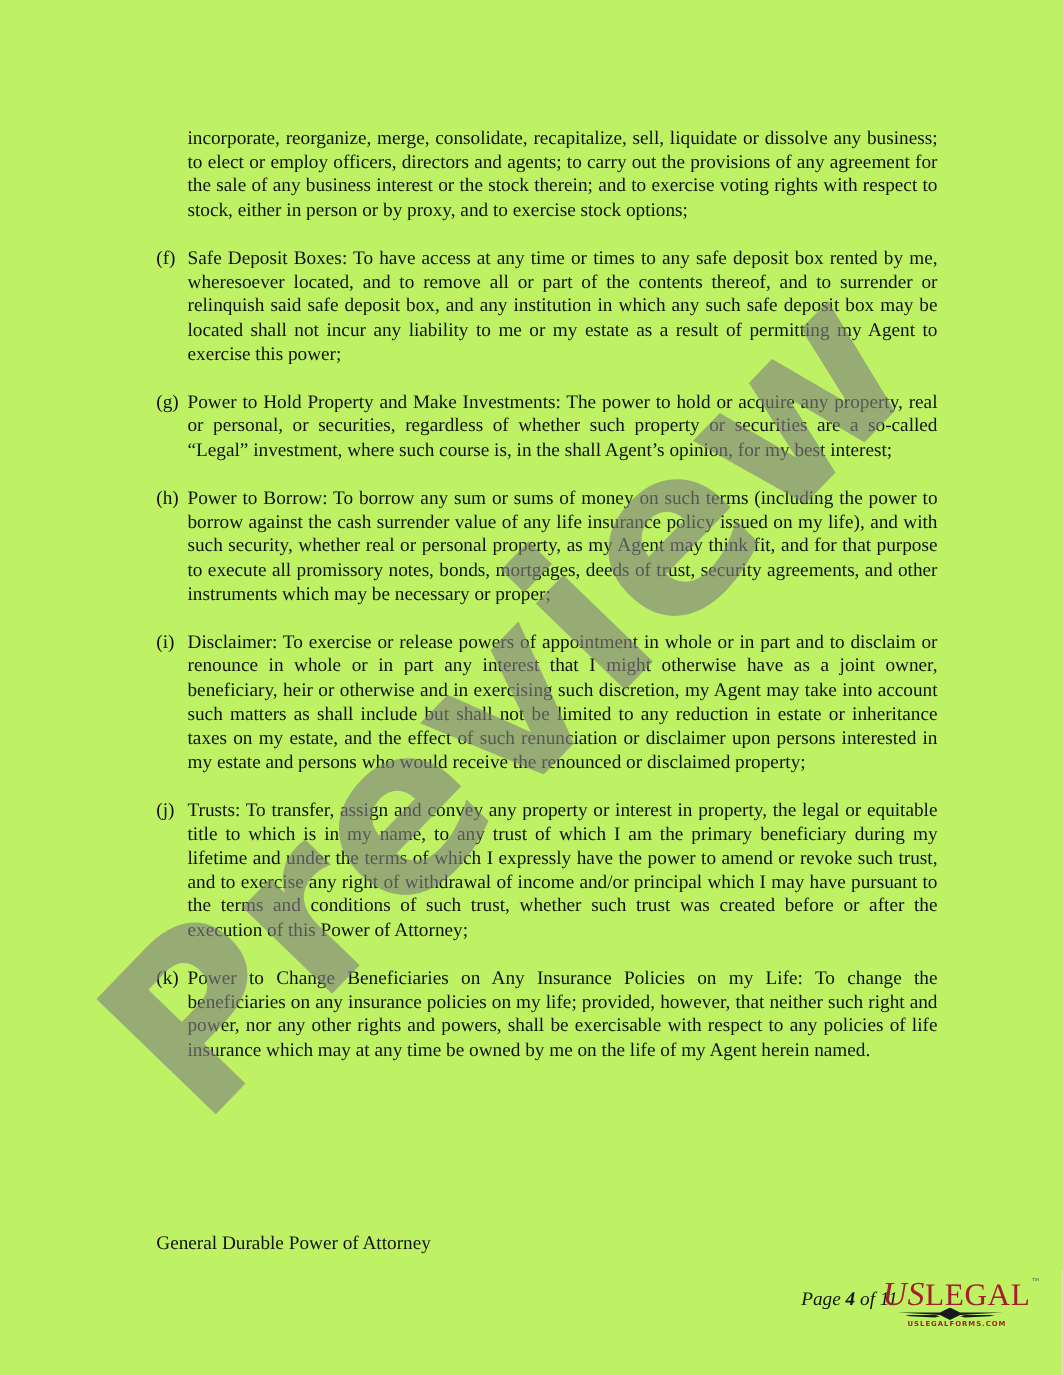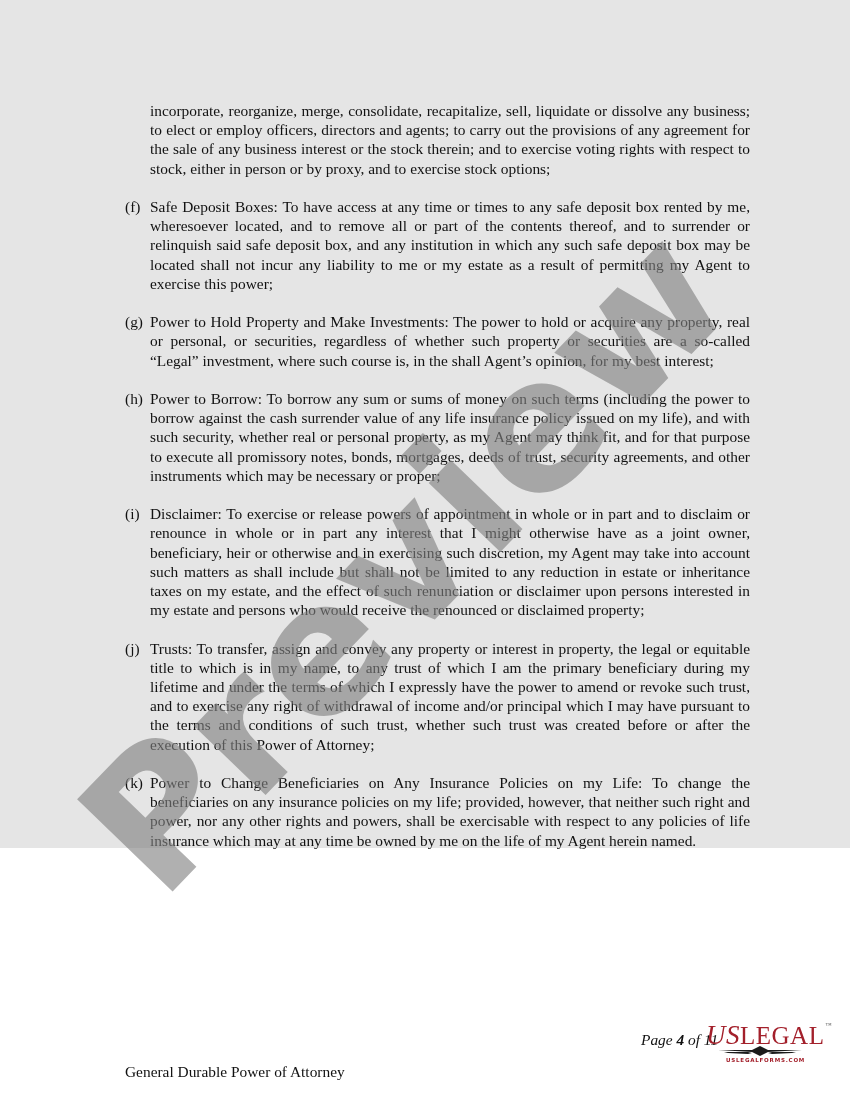--- a/index.html
+++ b/index.html
@@ -11,22 +11,22 @@
       width: 850px;
       height: 1100px;
       position: relative;
       overflow: hidden;
       font-family: "Liberation Serif", "DejaVu Serif", serif;
       color: #111111;
     }
     .page {
       position: absolute;
       left: 0; top: 0;
-      width: 850px; height: 848px;
-      background: #e5e5e5;
+      width: 850px; height: 1100px;
+      background: #bef264;
     }
     .body-text {
       position: absolute;
       left: 125px;
       top: 101px;
       width: 625px;
       font-size: 15.4px;
       line-height: 19.2px;
     }
     .para {
@@ -44,21 +44,21 @@
       position: absolute;
       left: 0;
       top: 0;
     }
     .item .heading {
       text-underline-offset: 2px;
     }
     .footer-left {
       position: absolute;
       left: 125px;
-      top: 1063px;
+      top: 986px;
       font-size: 15.4px;
     }
     .footer-right {
       position: absolute;
       left: 641px;
       top: 1031px;
       font-size: 15.4px;
       font-style: italic;
     }
     .footer-right b { font-weight: bold; }

